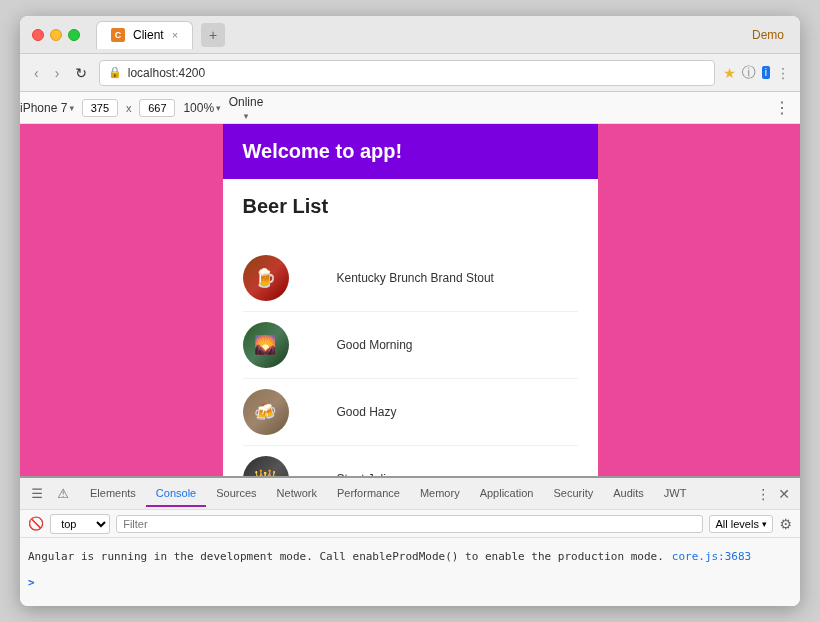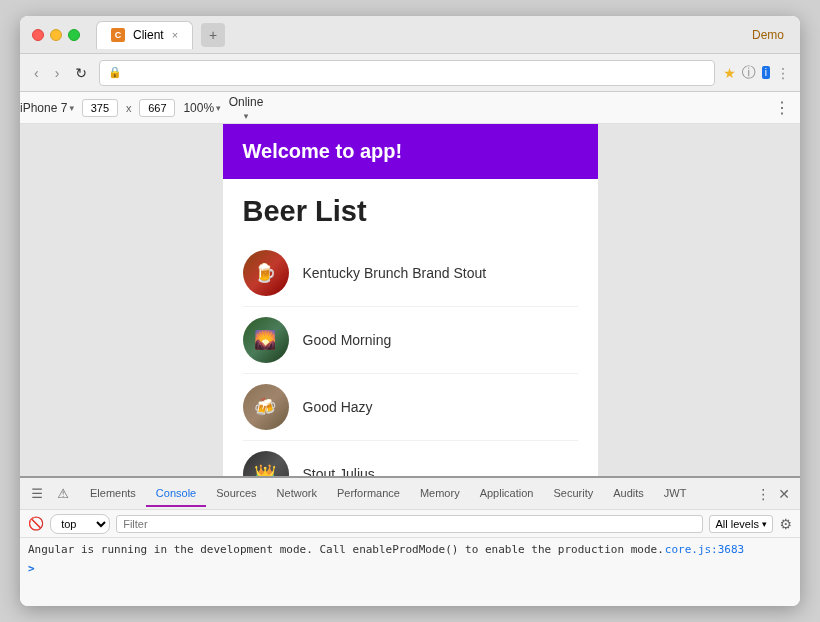--- a/index.html
+++ b/index.html
@@ -203,21 +203,21 @@
     
     .viewport-area {
       flex: 1;
       display: flex;
       overflow: hidden;
       background: #ccc;
       position: relative;
     }
     .viewport-inner {
       flex: 1;
-      background: #e5e5e5;
+      background: #ec4899;
       display: flex;
       justify-content: center;
       padding: 0;
       overflow: hidden;
     }
 
     
     .mobile-frame {
       width: 375px;
       background: #fff;
@@ -235,46 +235,47 @@
       color: white;
       font-size: 20px;
       font-weight: 600;
     }
     .app-body {
       padding: 16px 20px;
       background: #fff;
       flex: 1;
     }
     .beer-list-title {
-      font-size: 29px;
+      font-size: 20px;
       font-weight: bold;
       color: #222;
-      margin-bottom: 12px;
+      margin-bottom: 27px;
     }
     .beer-item {
       display: flex;
       align-items: center;
       gap: 14px;
       padding: 10px 0;
       border-bottom: 1px solid #f0f0f0;
     }
     .beer-avatar {
       width: 46px;
       height: 46px;
       border-radius: 50%;
       overflow: hidden;
       flex-shrink: 0;
       display: flex;
       align-items: center;
       justify-content: center;
       font-size: 18px;
     }
     .beer-name {
-      font-size: 14px;
+      font-size: 12px;
       color: #333;
+      margin-left: 34px;
     }
 
     
     .devtools-panel {
       height: 130px;
       background: #f8f8f8;
       border-top: 2px solid #999;
       display: flex;
       flex-direction: column;
       flex-shrink: 0;
@@ -340,21 +341,21 @@
       border-bottom: 1px solid #e0e0e0;
       background: #f8f8f8;
     }
     .dt-toolbar-icon {
       font-size: 13px;
       color: #666;
       cursor: pointer;
     }
     .context-select {
       border: 1px solid #ccc;
-      border-radius: 8px;
+      border-radius: 3px;
       padding: 2px 6px;
       font-size: 11px;
       background: white;
       min-width: 60px;
     }
     .filter-input {
       flex: 1;
       border: 1px solid #ccc;
       border-radius: 3px;
       padding: 2px 6px;
@@ -380,22 +381,23 @@
     .devtools-console {
       flex: 1;
       padding: 4px 8px;
       font-size: 11px;
       font-family: 'Menlo', 'Monaco', monospace;
       overflow: hidden;
     }
     .console-line {
       display: flex;
       align-items: flex-start;
-      gap: 1px;
+      gap: 8px;
       line-height: 1.5;
+      margin-top: 7px;
     }
     .console-text { color: #333; }
     .console-link { color: #1a73e8; text-decoration: none; }
     .console-prompt { color: #1a73e8; font-weight: bold; margin-top: 2px; }
   </style>
 </head>
 <body>
 
 <div class="browser-window">
 
@@ -417,20 +419,21 @@
     </div>
     <span class="demo-label">Demo</span>
   </div>
 
   <div class="address-bar">
     <span class="nav-btn">‹</span>
     <span class="nav-btn">›</span>
     <span class="nav-btn active">↻</span>
     <div class="url-bar">
       <span class="lock-icon">🔒</span>
+      <span class="url-text">localhost:4200</span>
     </div>
     <div class="address-icons">
       <span class="addr-icon star">★</span>
       <span class="addr-icon">ⓘ</span>
       <span class="addr-icon ext">i</span>
       <span class="addr-icon">⋮</span>
     </div>
   </div>
 
   <div class="device-toolbar">

